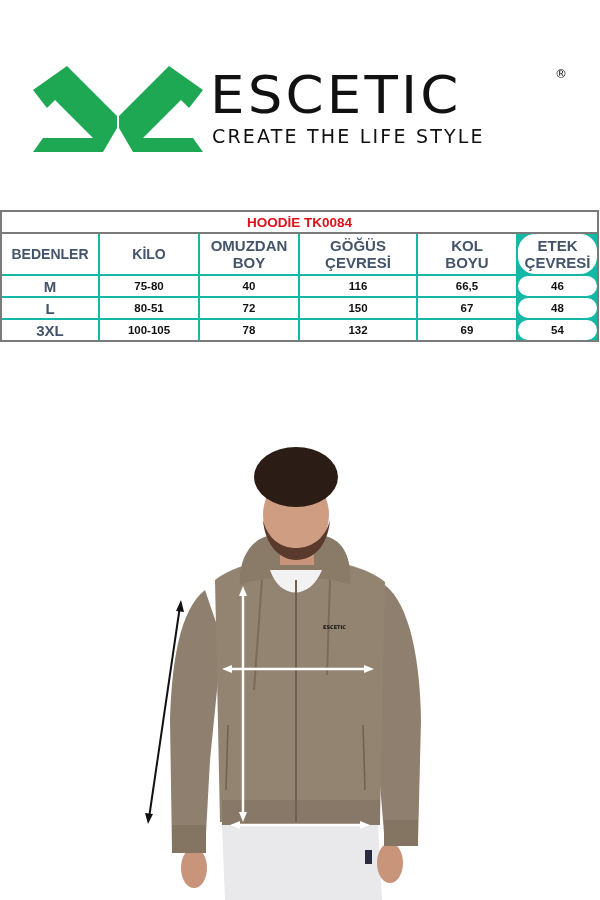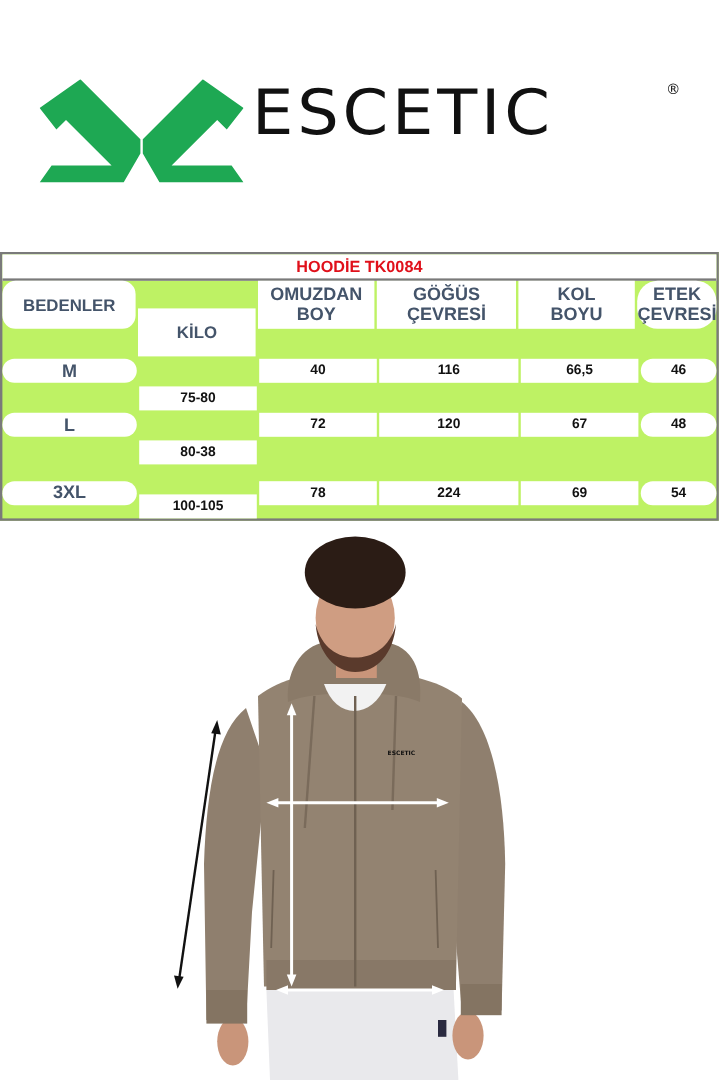--- a/index.html
+++ b/index.html
@@ -24,37 +24,37 @@
     position: absolute; left: 212px; top: 125px;
     font-family: "DejaVu Sans", sans-serif;
     font-size: 19px; line-height: 22px; letter-spacing: 2.2px;
     color: #111111; font-weight: 400;
   }
 
   
   .size-table {
     position: absolute; left: 0; top: 210px; width: 599px;
     border: 2px solid #7a7a7a;
-    background: #bef264;
+    background: #14b8a6;
   }
   .t-title {
     height: 22px; background: #ffffff;
     display: flex; align-items: center; justify-content: center;
     color: #e0101a; font-weight: 700; font-size: 13.5px;
     border-bottom: 2px solid #7a7a7a;
   }
   .t-row { display: flex; gap: 2px; margin-bottom: 2px; }
   .t-row:last-child { margin-bottom: 0; align-items: center; }
   .t-cell {
     background: #ffffff;
     display: flex; align-items: center; justify-content: center;
     text-align: center; color: #111;
   }
-  .t-row .t-cell:nth-child(1) { width: 112px; border-radius: 11px; }
-  .t-row .t-cell:nth-child(2) { width: 98px; margin-top: 23px; }
+  .t-row .t-cell:nth-child(1) { width: 96px; }
+  .t-row .t-cell:nth-child(2) { width: 98px; }
   .t-row .t-cell:nth-child(3) { width: 98px; }
   .t-row .t-cell:nth-child(4) { width: 116px; }
   .t-row .t-cell:nth-child(5) { width: 98px; }
   .t-row .t-cell:nth-child(6) { flex: 1; border-radius: 17px; }
 
   .t-head .t-cell {
     height: 40px; color: #44546a; font-weight: 700; font-size: 15px; line-height: 17px;
   }
   .t-head .t-cell.single { font-size: 14px; }
   .t-data .t-cell { height: 20px; font-weight: 700; font-size: 11.5px; }
@@ -68,20 +68,21 @@
 
 <div class="logo">
   <svg class="logo-mark" viewBox="0 0 170 86">
 
     <polygon points="34,0 84,50 84,62 70,86 0,86 10,72 60,72 22,34 14,42 0,24" fill="#1ea853"></polygon>
 
     <polygon points="136,0 170,24 156,42 148,34 110,72 160,72 170,86 100,86 86,62 86,50" fill="#1ea853"></polygon>
   </svg>
   <div class="brand-name">ESCETIC</div>
   <div class="registered">®</div>
+  <div class="tagline">CREATE THE LIFE STYLE</div>
 </div>
 
 <div class="size-table">
   <div class="t-title">HOODİE TK0084</div>
 
   <div class="t-row t-head">
     <div class="t-cell single">
         <span>BEDENLER</span>
       </div>
     <div class="t-cell single">
@@ -116,31 +117,31 @@
   <div class="t-row t-data">
     <div class="t-cell size">M</div>
     <div class="t-cell">75-80</div>
     <div class="t-cell">40</div>
     <div class="t-cell">116</div>
     <div class="t-cell">66,5</div>
     <div class="t-cell">46</div>
   </div>
   <div class="t-row t-data">
     <div class="t-cell size">L</div>
-    <div class="t-cell">80-38</div>
+    <div class="t-cell">80-51</div>
     <div class="t-cell">72</div>
-    <div class="t-cell">120</div>
+    <div class="t-cell">150</div>
     <div class="t-cell">67</div>
     <div class="t-cell">48</div>
   </div>
   <div class="t-row t-data">
     <div class="t-cell size">3XL</div>
     <div class="t-cell">100-105</div>
     <div class="t-cell">78</div>
-    <div class="t-cell">224</div>
+    <div class="t-cell">132</div>
     <div class="t-cell">69</div>
     <div class="t-cell">54</div>
   </div>
 </div>
 
 <svg class="photo" viewBox="140 440 300 460">
 
   <path d="M222,825 L378,825 L382,900 L225,900 Z" fill="#e9e9ec"></path>
   <rect x="365" y="850" width="7" height="14" fill="#2a2a40"></rect>
 

